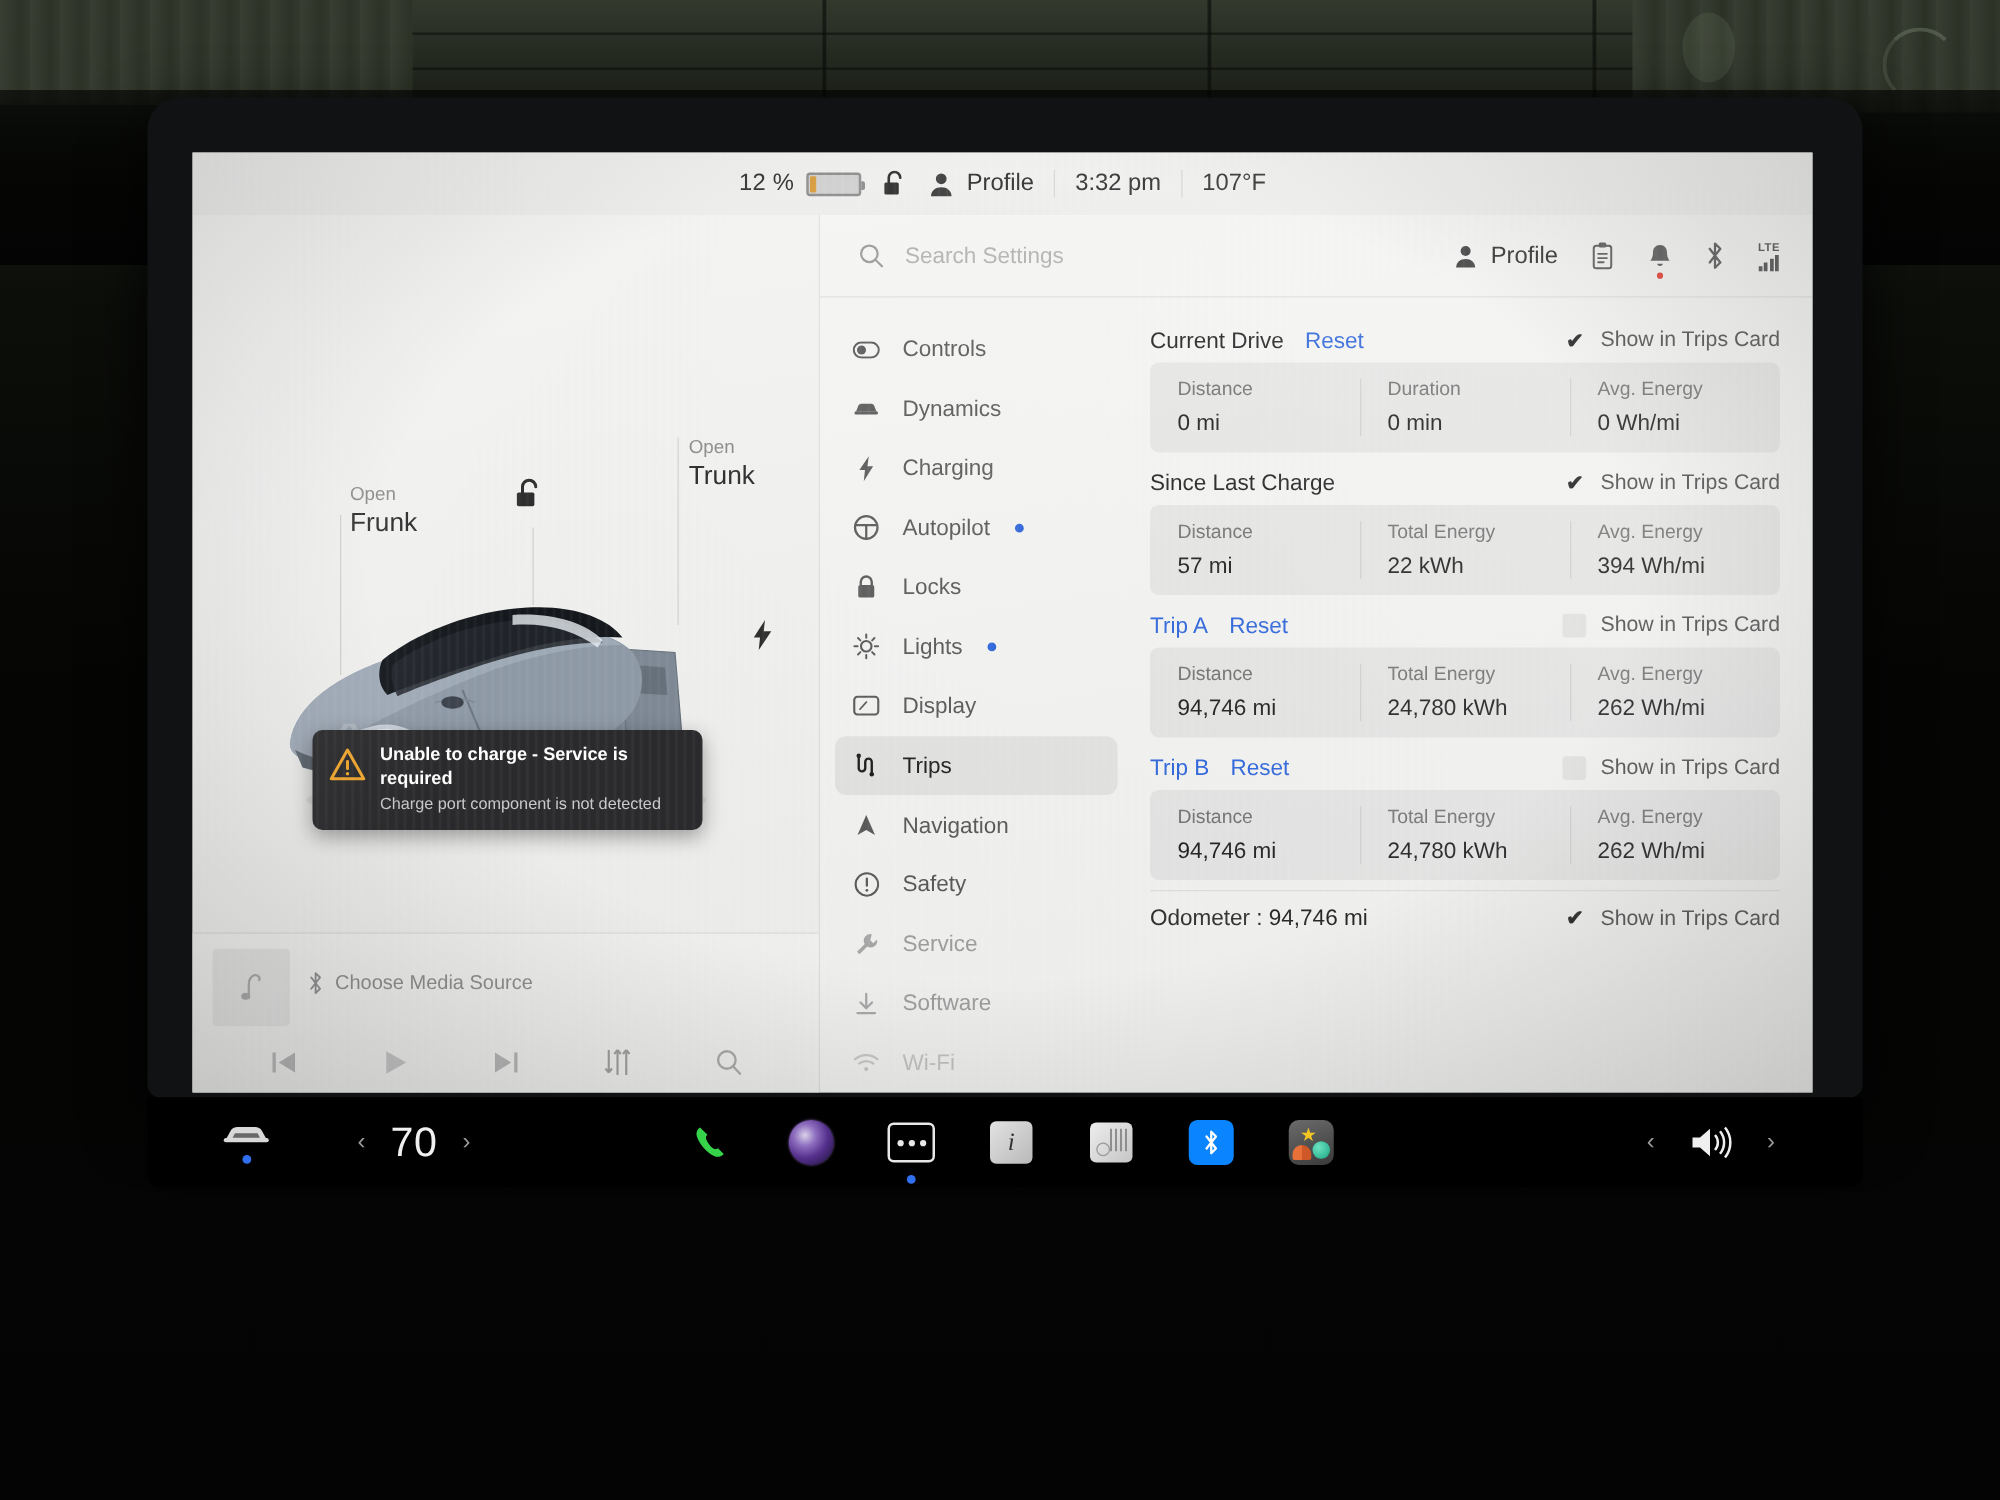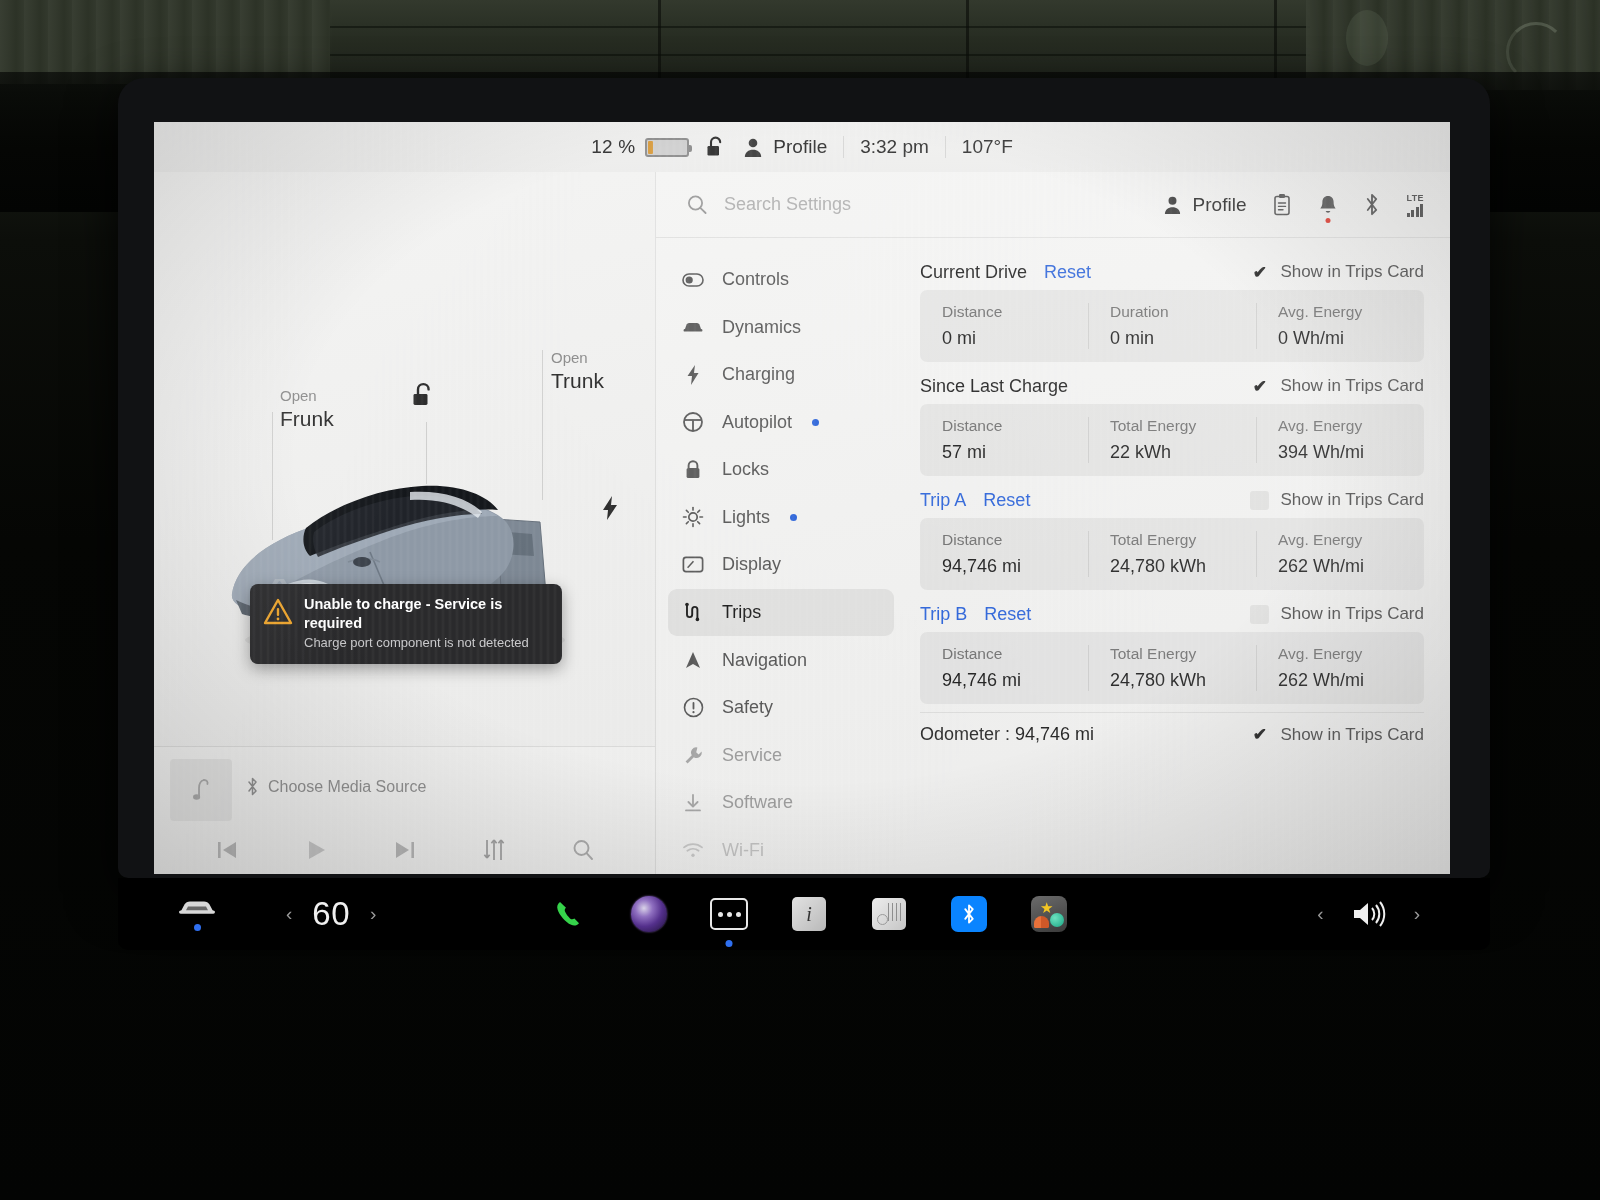--- a/index.html
+++ b/index.html
@@ -842,21 +842,21 @@
     <div class="dock-car">
       <svg class="inline-svg" width="40" height="20" viewBox="0 0 40 20">
         <path d="M4 13 L7.5 6.5 C8.6 4.6 10.6 3.6 13 3.6 h14 c2.4 0 4.4 1 5.5 2.9 L36 13 z" fill="#d8d8d8"></path>
         <rect x="2" y="12.4" width="36" height="3.4" rx="1.7" fill="#d8d8d8"></rect>
         <path d="M11 8.6 h18 l2 3.6 H9 z" fill="#0c0c0c" opacity=".55"></path>
       </svg>
       <span class="dock-bluedot"></span>
     </div>
     <div class="temp-group">
       <span class="chev">‹</span>
-      <span class="temp-val">60</span>
+      <span class="temp-val">70</span>
       <span class="chev">›</span>
     </div>
   </div>
 
   <div class="dock-apps">
     <span class="app">
       <svg class="inline-svg" width="32" height="32" viewBox="0 0 32 32">
         <path d="M7 4 c-2.4 1.6-3.4 4.4-2.4 7.4 1.8 5.6 7.6 12.6 13.6 15.4 3 1.4 6 .6 7.8-1.6 l-4.6-4.6 c-1.6 1-3 1-4.4-.2-2-1.8-4-4.4-5-6.8-.6-1.6-.2-2.8 1-3.8 z" fill="#35d24a"></path>
       </svg>
     </span>

